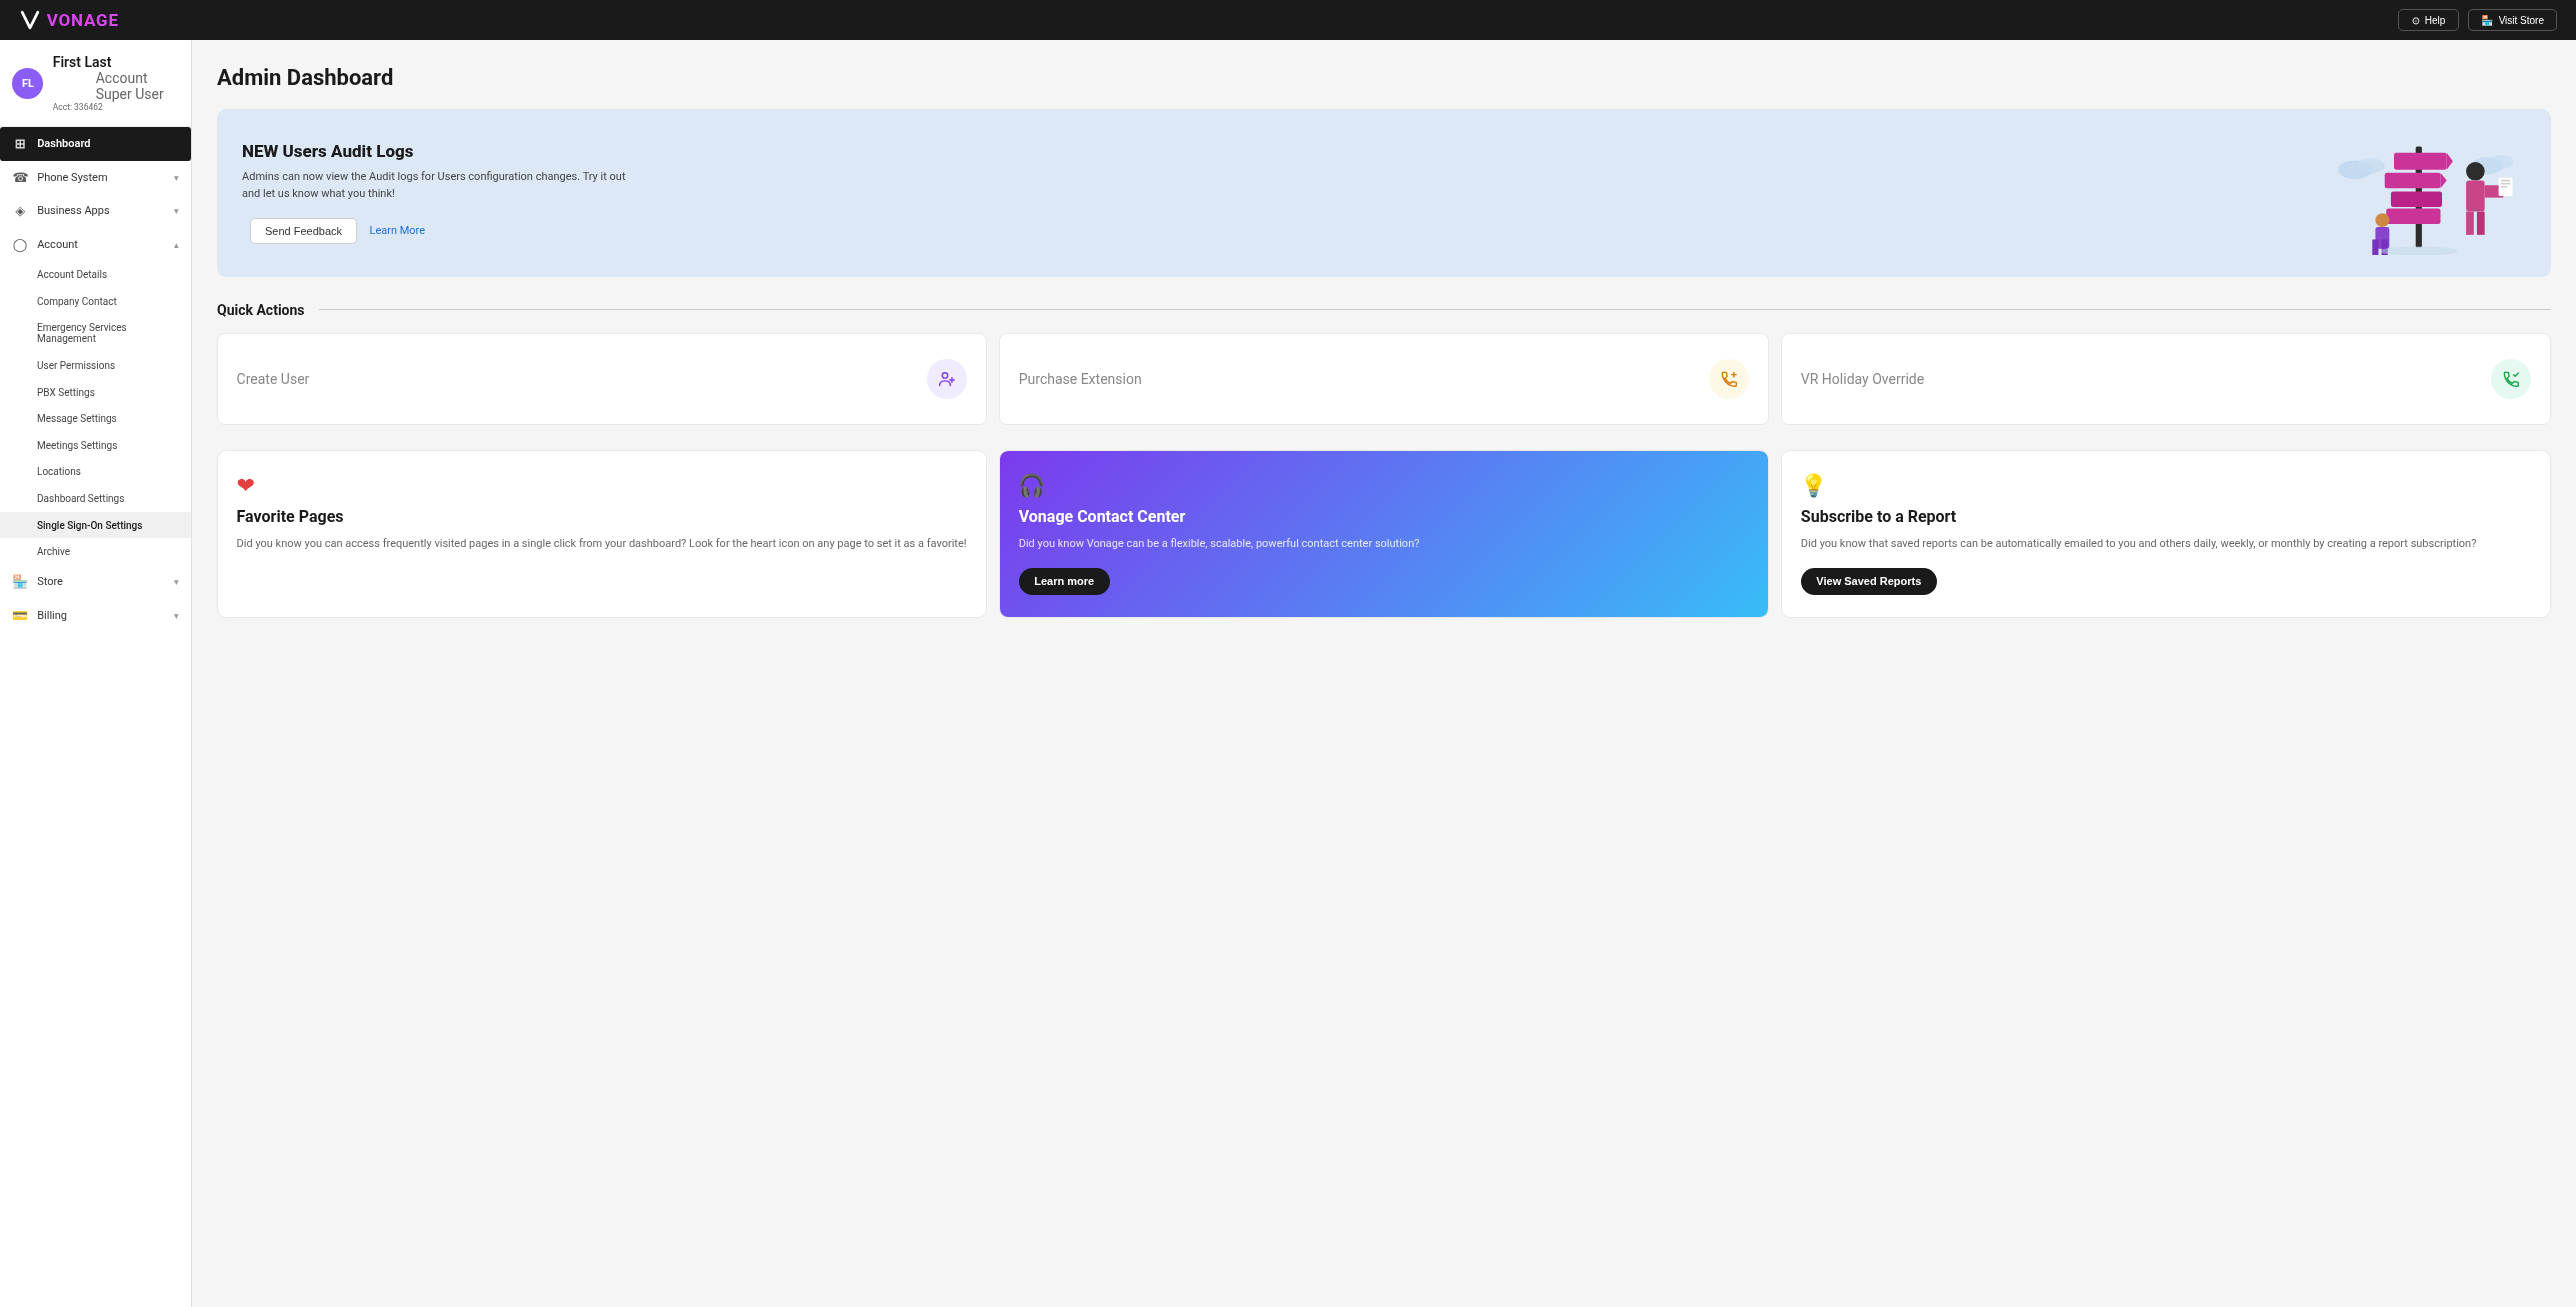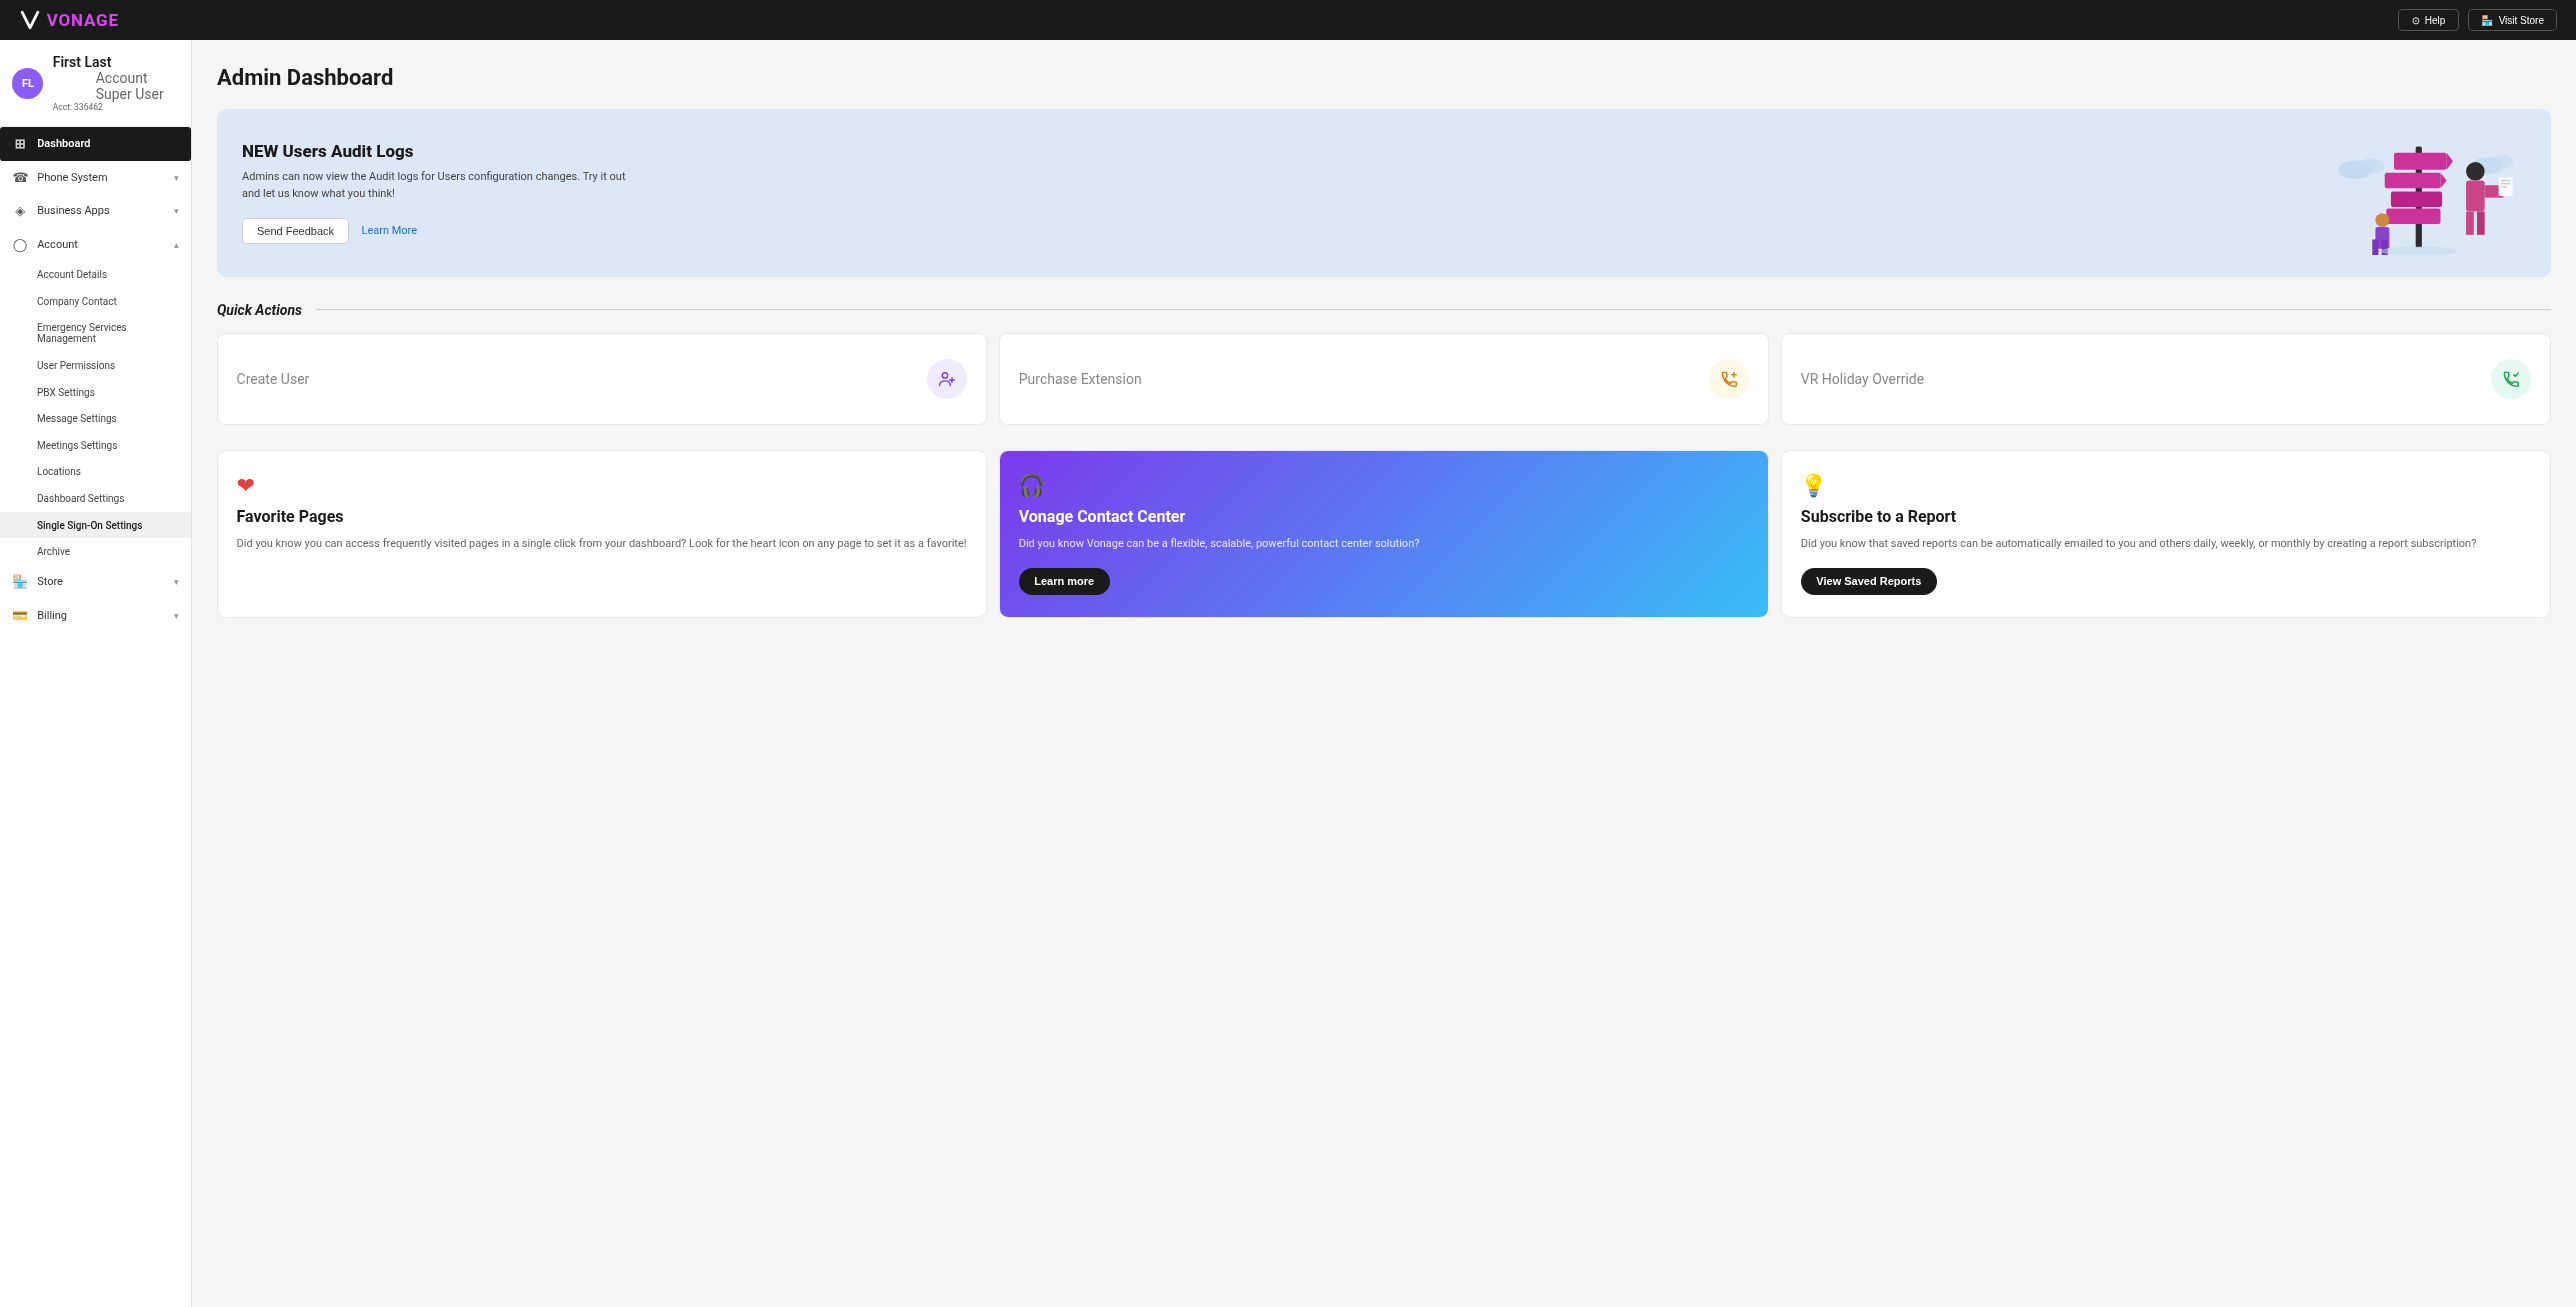--- a/index.html
+++ b/index.html
@@ -150,21 +150,21 @@
       font-weight: 800;
       color: #1a1a1a;
       margin-bottom: 7.8px;
     }
     .banner-desc {
       font-size: 11px;
       color: #444;
       line-height: 1.5;
       margin-bottom: 15.5px;
     }
-    .banner-actions { display: flex; align-items: center; gap: 12.4px; }
+    .banner-actions { display: flex; align-items: center; gap: 12.4px; margin-left: 8px; }
     .btn-feedback {
       background: white;
       border: 1.2px solid #ccc;
       padding: 6.2px 14px;
       border-radius: 4.7px;
       font-size: 11px;
       cursor: pointer;
       color: #333;
     }
     .link-learn {
@@ -180,21 +180,20 @@
       width: 202px;
       height: 124px;
     }
 
     
     .section-header {
       display: flex;
       align-items: center;
       gap: 14px;
       margin-bottom: 15.5px;
-      font-style: italic;
     }
     .section-title {
       font-size: 14px;
       font-weight: 700;
       color: #1a1a1a;
       white-space: nowrap;
     }
     .section-divider {
       flex: 1;
       height: 0.8px;

